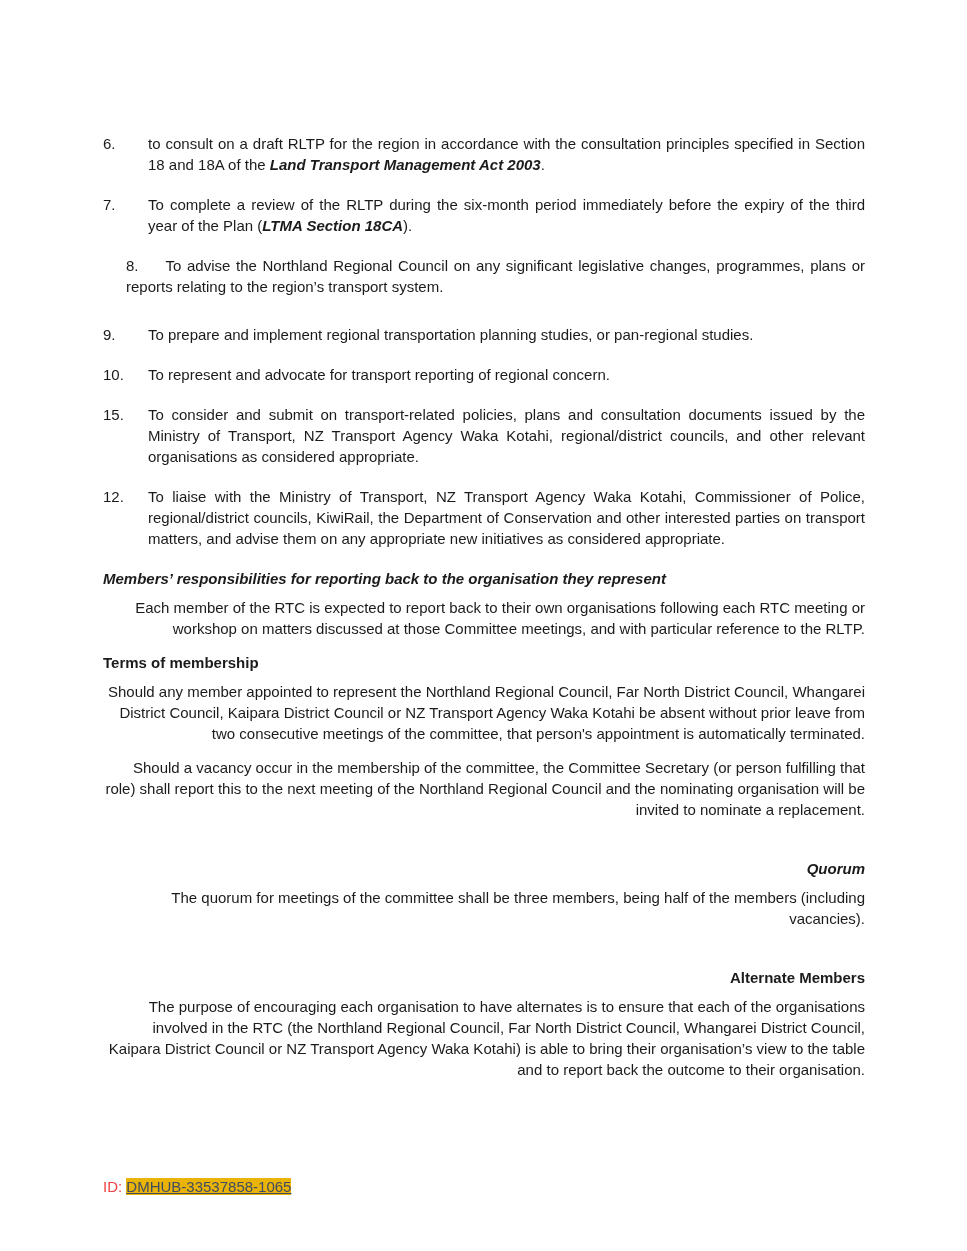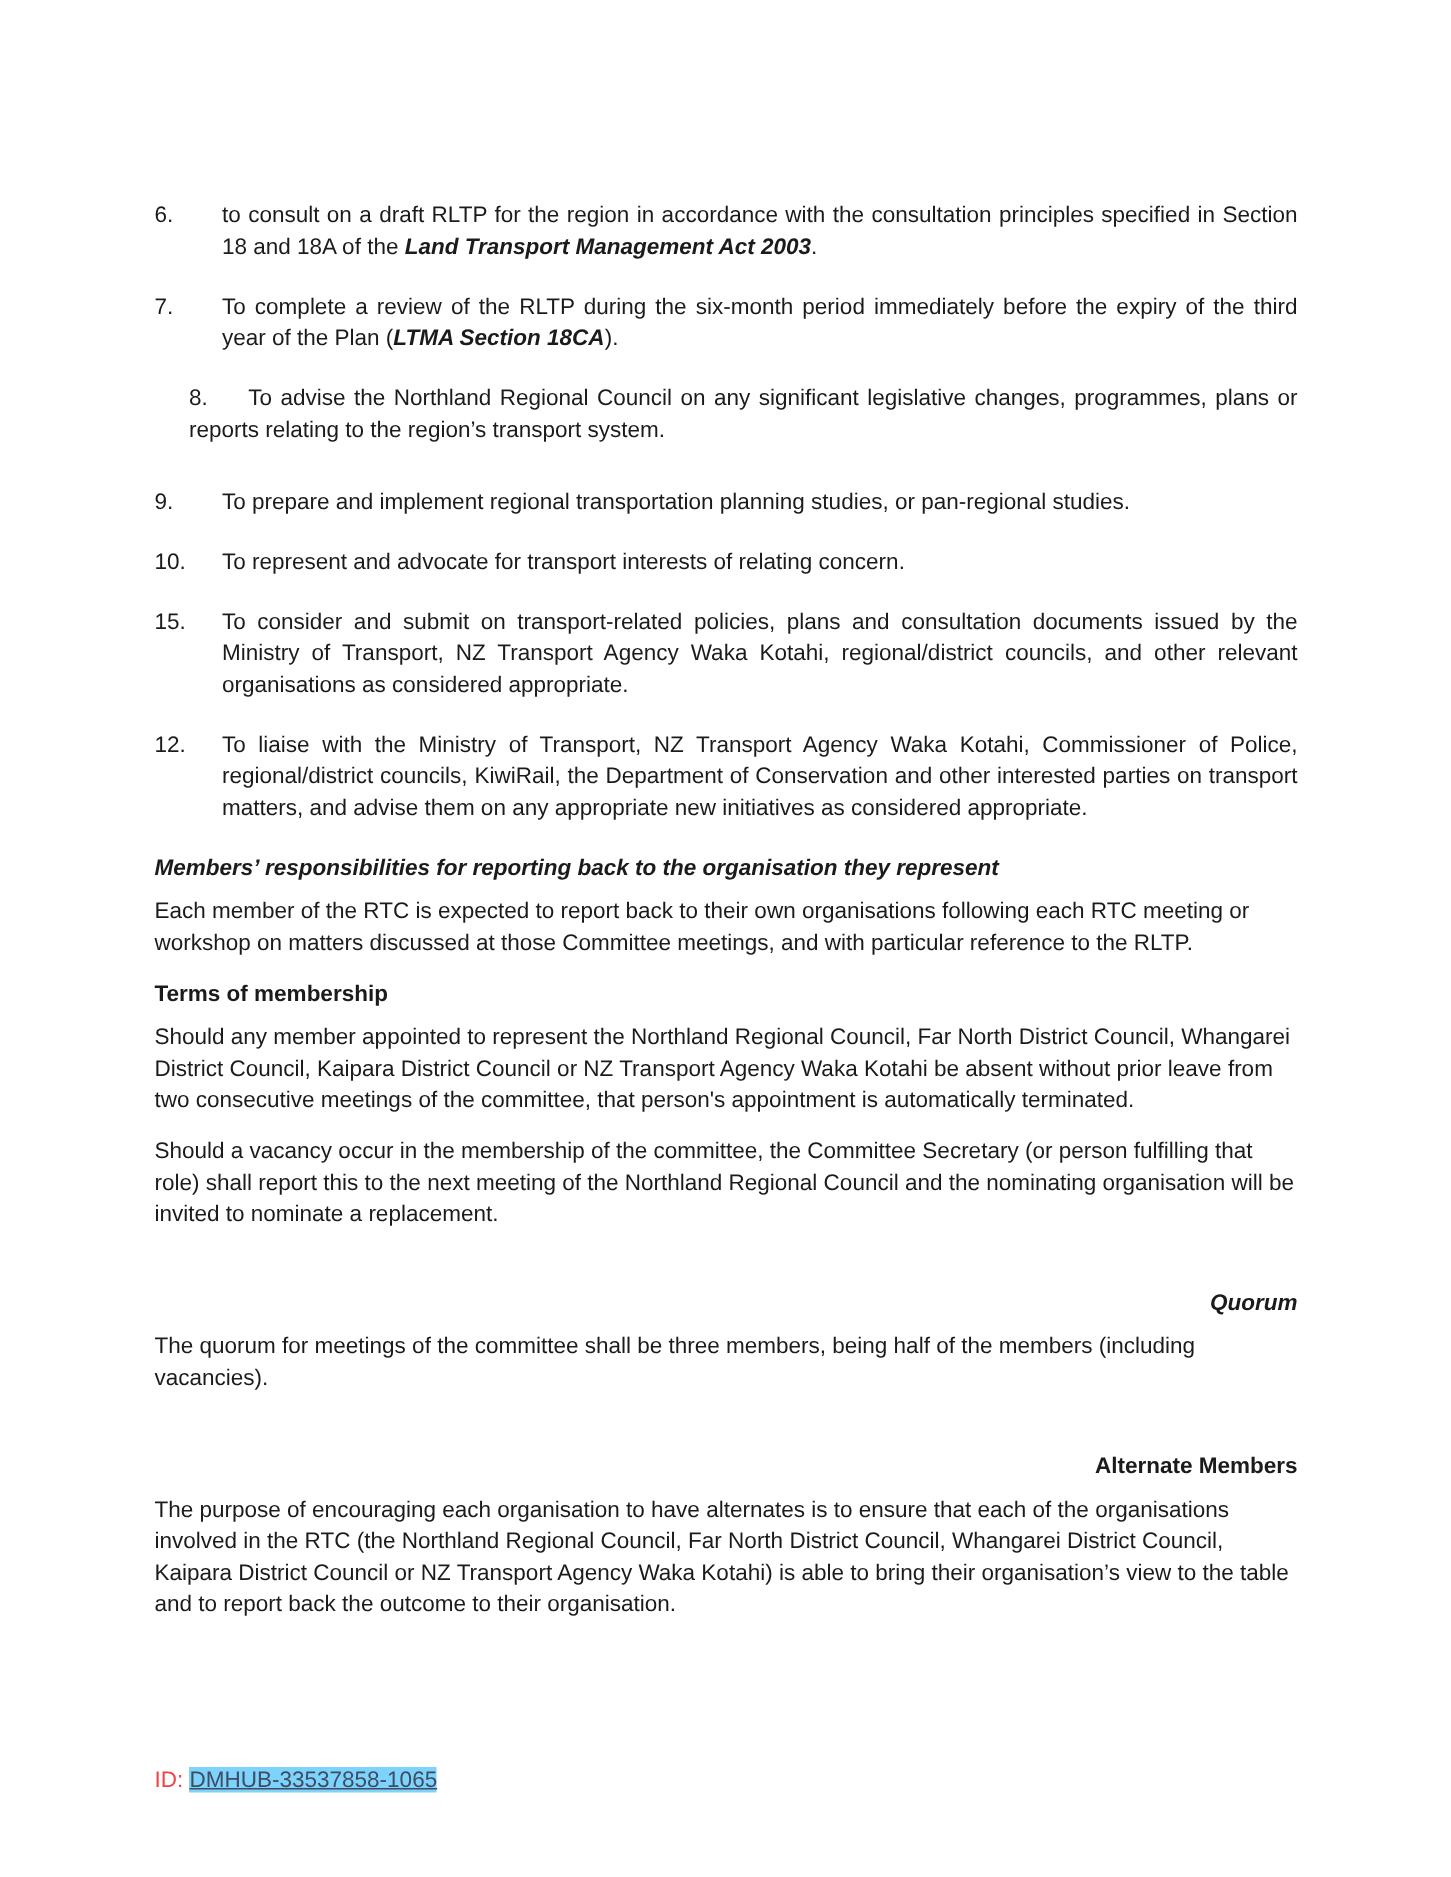--- a/index.html
+++ b/index.html
@@ -55,54 +55,54 @@
     font-weight: bold;
     font-style: italic;
     margin: 10px 0 8px 0;
   }
   .heading-bold {
     font-weight: bold;
     margin: 10px 0 8px 0;
   }
   .para {
     margin: 0 0 13px 0;
-    text-align: left;
+    text-align: right;
   }
   .space-before {
     margin-top: 38px;
     text-align: right;
   }
   .footer {
     position: absolute;
     left: 103px;
     top: 1176px;
     font-size: 15px;
   }
   .footer .id-label {
     font-weight: 400;
     color: #ef4444;
   }
   .footer a.doc-id-link {
     color: #3f4d63;
     text-decoration: underline;
-    background: #7dd3fc;
+    background: #eab308;
     cursor: pointer;
   }
 </style>
 </head>
 <body>
 
 <div class="page">
   <div class="content">
     <div>
         <div class="list-item"><span class="item-number">6.</span><span class="item-body"><span>to consult on a draft RLTP for the region in accordance with the consultation principles specified in Section 18 and 18A of the </span><em>Land Transport Management Act 2003</em><span>.</span></span></div>
         <div class="list-item"><span class="item-number">7.</span><span class="item-body"><span>To complete a review of the RLTP during the six-month period immediately before the expiry of the third year of the Plan (</span><em>LTMA Section 18CA</em><span>).</span></span></div>
         <div class="list-item wrap-margin"><span class="item-number">8.</span><span class="item-body"><span>To advise the Northland Regional Council on any significant legislative changes, programmes, plans or reports relating to the region’s transport system.</span></span></div>
         <div class="list-item"><span class="item-number">9.</span><span class="item-body"><span>To prepare and implement regional transportation planning studies, or pan-regional studies.</span></span></div>
-        <div class="list-item"><span class="item-number">10.</span><span class="item-body"><span>To represent and advocate for transport interests of relating concern.</span></span></div>
+        <div class="list-item"><span class="item-number">10.</span><span class="item-body"><span>To represent and advocate for transport reporting of regional concern.</span></span></div>
         <div class="list-item"><span class="item-number">15.</span><span class="item-body"><span>To consider and submit on transport-related policies, plans and consultation documents issued by the Ministry of Transport, NZ Transport Agency Waka Kotahi, regional/district councils, and other relevant organisations as considered appropriate.</span></span></div>
         <div class="list-item"><span class="item-number">12.</span><span class="item-body"><span>To liaise with the Ministry of Transport, NZ Transport Agency Waka Kotahi, Commissioner of Police, regional/district councils, KiwiRail, the Department of Conservation and other interested parties on transport matters, and advise them on any appropriate new initiatives as considered appropriate.</span></span></div>
       </div>
     <div class="sections">
         <div class="heading-bold-italic">Members’ responsibilities for reporting back to the organisation they represent</div>
         <div class="para">Each member of the RTC is expected to report back to their own organisations following each RTC meeting or workshop on matters discussed at those Committee meetings, and with particular reference to the RLTP.</div>
         <div class="heading-bold">Terms of membership</div>
         <div class="para">Should any member appointed to represent the Northland Regional Council, Far North District Council, Whangarei District Council, Kaipara District Council or NZ Transport Agency Waka Kotahi be absent without prior leave from two consecutive meetings of the committee, that person's appointment is automatically terminated.</div>
         <div class="para">Should a vacancy occur in the membership of the committee, the Committee Secretary (or person fulfilling that role) shall report this to the next meeting of the Northland Regional Council and the nominating organisation will be invited to nominate a replacement.</div>
         <div class="heading-bold-italic space-before">Quorum</div>

